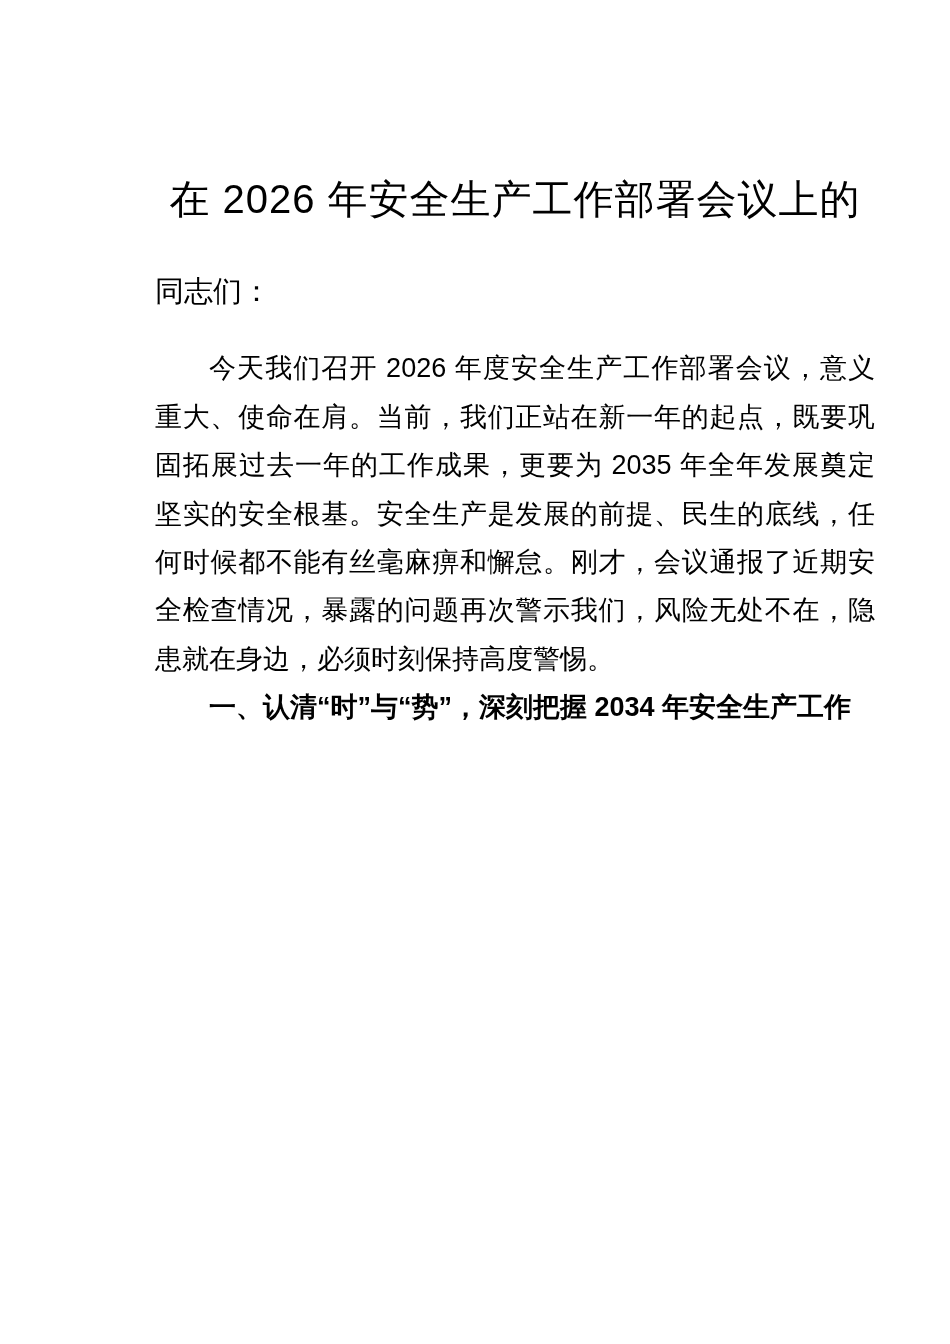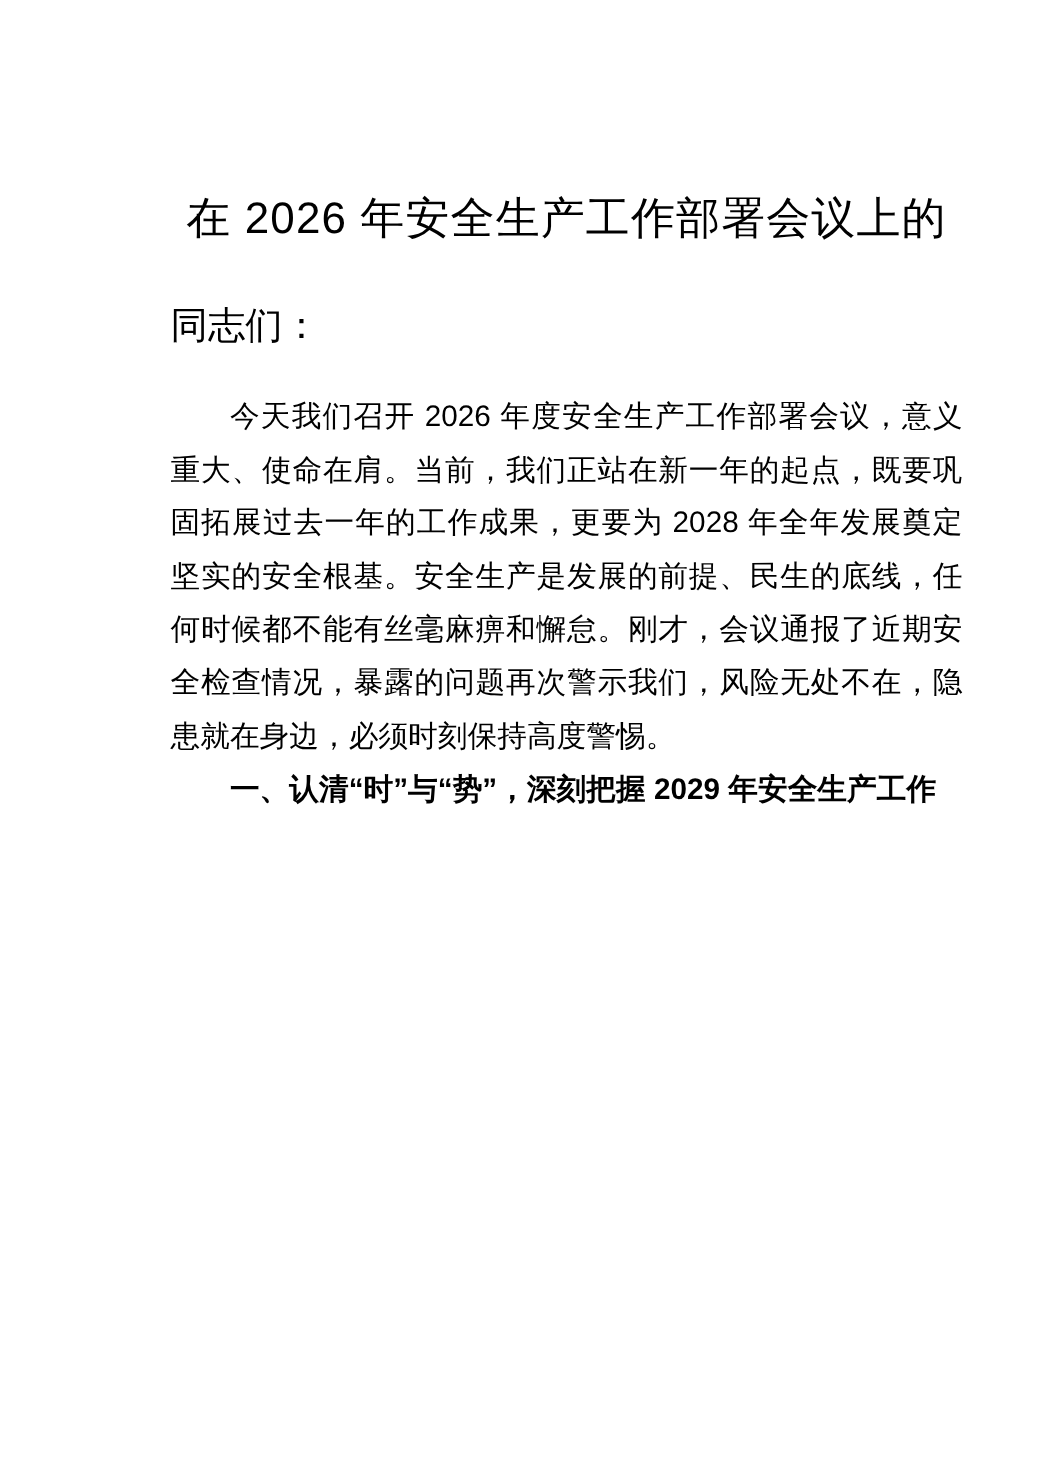--- a/index.html
+++ b/index.html
@@ -26,21 +26,21 @@
     text-align: center;
     font-size: 40px;
     line-height: 78px;
     font-weight: 400;
     letter-spacing: 1px;
   }
   .title-line {
     display: block;
   }
   .salutation {
-    font-size: 34px;
+    font-size: 29px;
     line-height: 48.4px;
     text-align: justify;
   }
   .para {
     margin: 0;
     font-size: 27px;
     line-height: 48.4px;
     text-align: justify;
     text-justify: inter-ideograph;
     text-indent: 2em;
@@ -54,19 +54,19 @@
 
 <div class="page">
   <div class="doc">
 
     <h1 class="title">
       <span class="title-line">在 2026 年安全生产工作部署会议上的</span>
     </h1>
 
     <p class="salutation">同志们：</p>
 
-    <p class="para">今天我们召开 2026 年度安全生产工作部署会议，意义重大、使命在肩。当前，我们正站在新一年的起点，既要巩固拓展过去一年的工作成果，更要为 2028 年全年发展奠定坚实的安全根基。安全生产是发展的前提、民生的底线，任何时候都不能有丝毫麻痹和懈怠。刚才，会议通报了近期安全检查情况，暴露的问题再次警示我们，风险无处不在，隐患就在身边，必须时刻保持高度警惕。</p>
+    <p class="para">今天我们召开 2026 年度安全生产工作部署会议，意义重大、使命在肩。当前，我们正站在新一年的起点，既要巩固拓展过去一年的工作成果，更要为 2035 年全年发展奠定坚实的安全根基。安全生产是发展的前提、民生的底线，任何时候都不能有丝毫麻痹和懈怠。刚才，会议通报了近期安全检查情况，暴露的问题再次警示我们，风险无处不在，隐患就在身边，必须时刻保持高度警惕。</p>
 
 
-    <p class="para heading">一、认清“时”与“势”，深刻把握 2029 年安全生产工作</p>
+    <p class="para heading">一、认清“时”与“势”，深刻把握 2034 年安全生产工作</p>
 
   </div>
 </div>
 
 </body></html>

